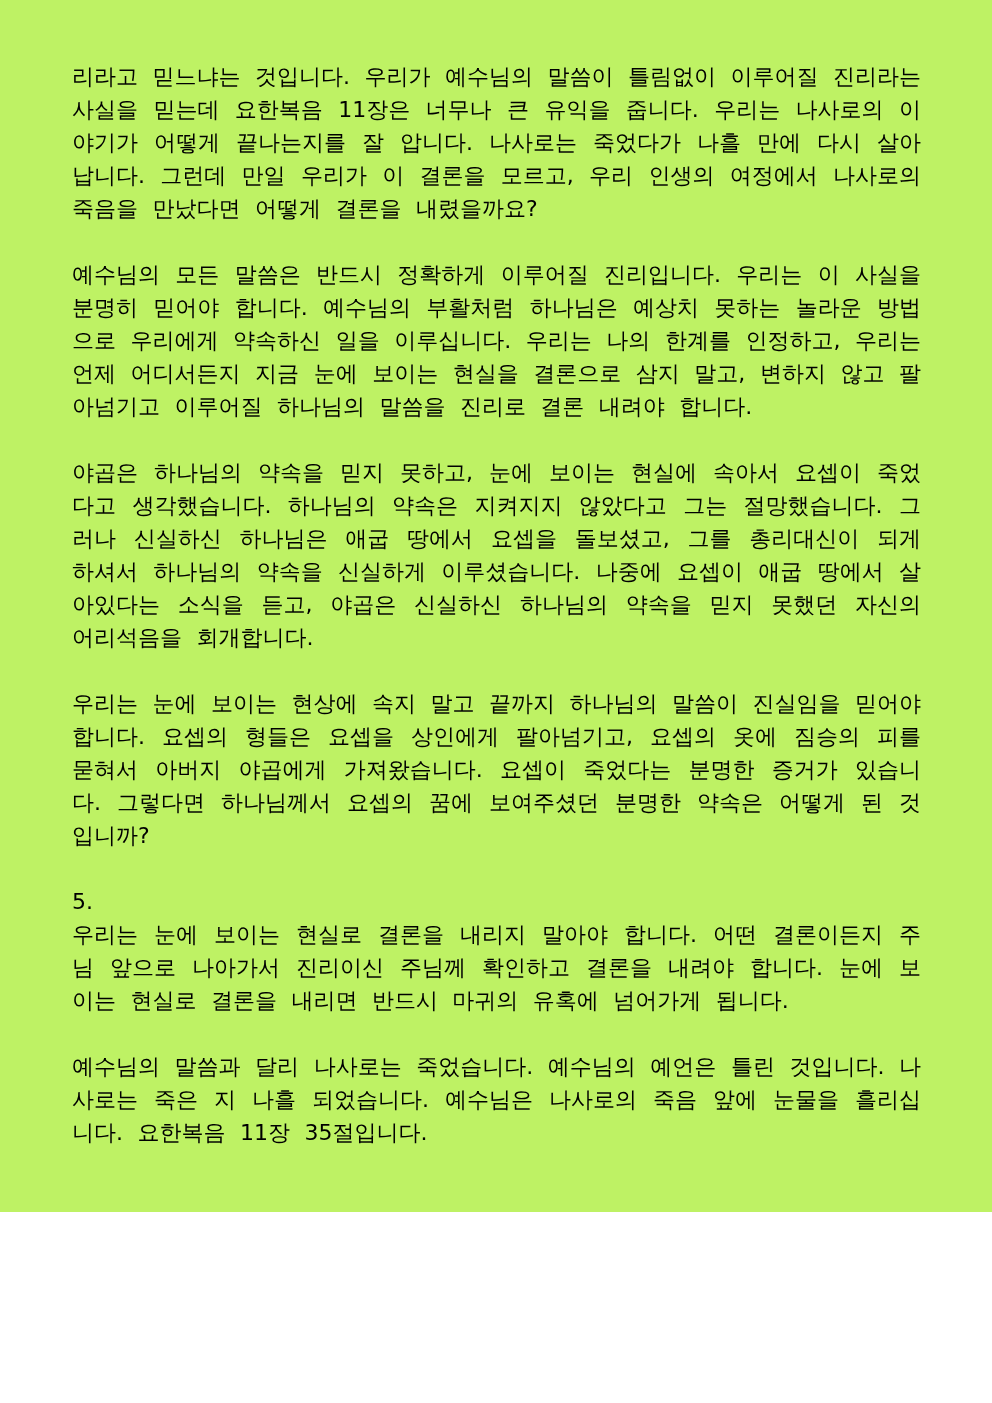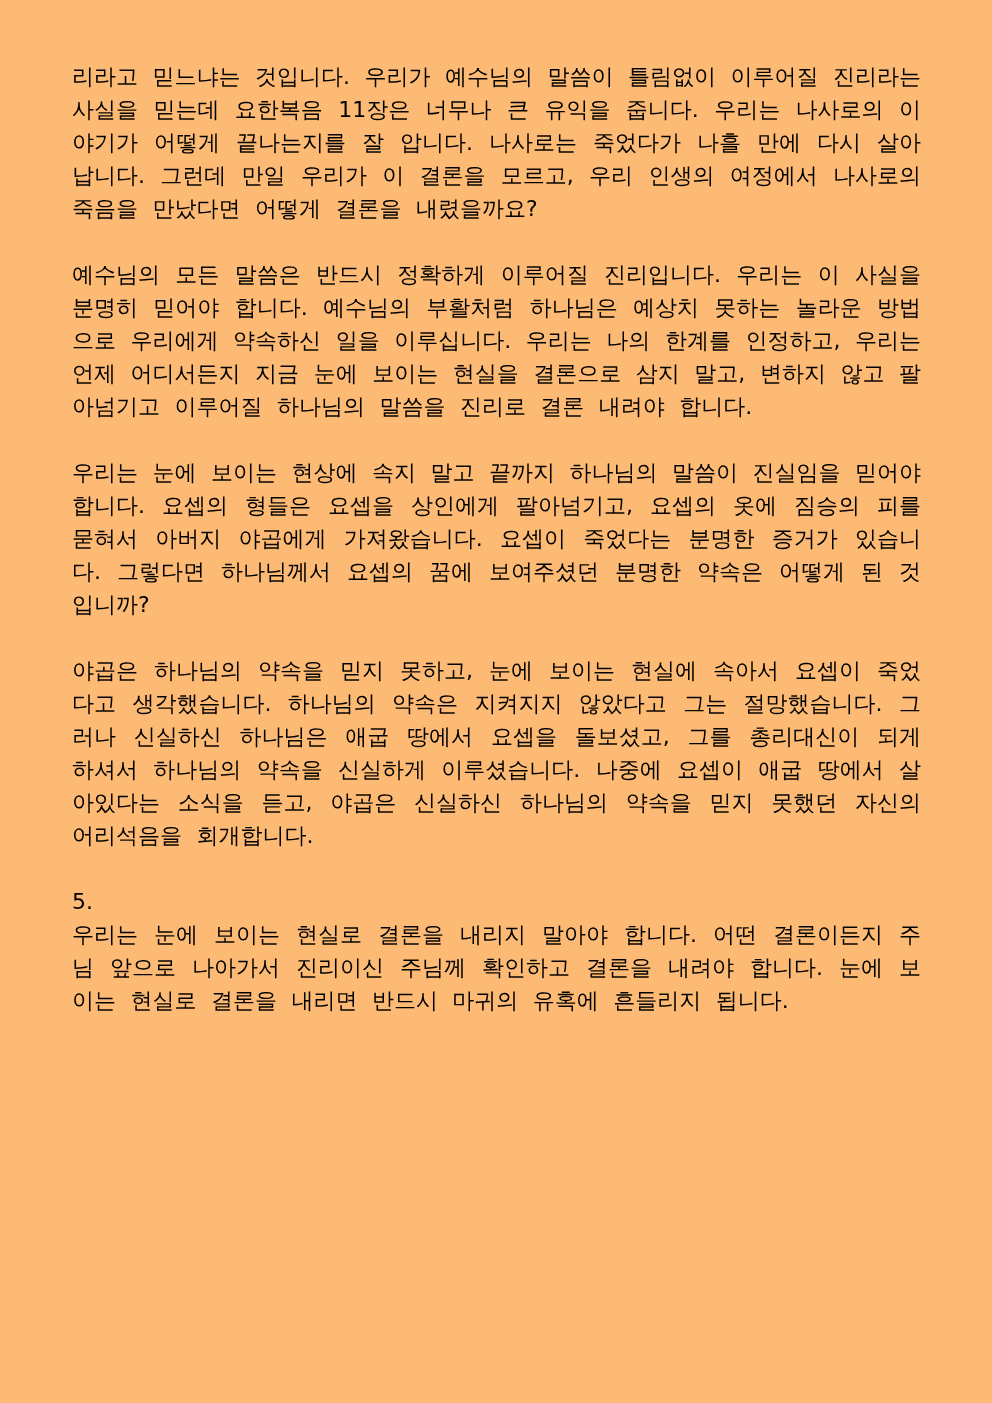--- a/index.html
+++ b/index.html
@@ -11,23 +11,23 @@
     width: 992px;
     height: 1403px;
     color: #000000;
     font-family: "DejaVu Sans", "Liberation Sans", sans-serif;
     position: relative;
     overflow: hidden;
   }
   .page {
     box-sizing: border-box;
     width: 992px;
-    height: 1403px;
+    height: 1212px;
     padding: 60px 71px 18px 72px;
-    background: #fdba74;
+    background: #bef264;
   }
   .para {
     margin: 0 0 33px 0;
     font-size: 22px;
     line-height: 33px;
     text-align: justify;
     text-align-last: left;
     word-spacing: 0.34em;
     white-space: normal;
   }
@@ -44,22 +44,23 @@
 </head>
 <body>
 
 <div class="page">
 
   <p class="para">리라고 믿느냐는 것입니다. 우리가 예수님의 말씀이 틀림없이 이루어질 진리라는 사실을 믿는데 요한복음 11장은 너무나 큰 유익을 줍니다. 우리는 나사로의 이야기가 어떻게 끝나는지를 잘 압니다. 나사로는 죽었다가 나흘 만에 다시 살아납니다. 그런데 만일 우리가 이 결론을 모르고, 우리 인생의 여정에서 나사로의 죽음을 만났다면 어떻게 결론을 내렸을까요?</p>
 
 
   <p class="para">예수님의 모든 말씀은 반드시 정확하게 이루어질 진리입니다. 우리는 이 사실을 분명히 믿어야 합니다. 예수님의 부활처럼 하나님은 예상치 못하는 놀라운 방법으로 우리에게 약속하신 일을 이루십니다. 우리는 나의 한계를 인정하고, 우리는 언제 어디서든지 지금 눈에 보이는 현실을 결론으로 삼지 말고, 변하지 않고 팔아넘기고 이루어질 하나님의 말씀을 진리로 결론 내려야 합니다.</p>
 
+  <p class="para">야곱은 하나님의 약속을 믿지 못하고, 눈에 보이는 현실에 속아서 요셉이 죽었다고 생각했습니다. 하나님의 약속은 지켜지지 않았다고 그는 절망했습니다. 그러나 신실하신 하나님은 애굽 땅에서 요셉을 돌보셨고, 그를 총리대신이 되게 하셔서 하나님의 약속을 신실하게 이루셨습니다. 나중에 요셉이 애굽 땅에서 살아있다는 소식을 듣고, 야곱은 신실하신 하나님의 약속을 믿지 못했던 자신의 어리석음을 회개합니다.</p>
+
   <p class="para">우리는 눈에 보이는 현상에 속지 말고 끝까지 하나님의 말씀이 진실임을 믿어야 합니다. 요셉의 형들은 요셉을 상인에게 팔아넘기고, 요셉의 옷에 짐승의 피를 묻혀서 아버지 야곱에게 가져왔습니다. 요셉이 죽었다는 분명한 증거가 있습니다. 그렇다면 하나님께서 요셉의 꿈에 보여주셨던 분명한 약속은 어떻게 된 것입니까?</p>
-
-  <p class="para">야곱은 하나님의 약속을 믿지 못하고, 눈에 보이는 현실에 속아서 요셉이 죽었다고 생각했습니다. 하나님의 약속은 지켜지지 않았다고 그는 절망했습니다. 그러나 신실하신 하나님은 애굽 땅에서 요셉을 돌보셨고, 그를 총리대신이 되게 하셔서 하나님의 약속을 신실하게 이루셨습니다. 나중에 요셉이 애굽 땅에서 살아있다는 소식을 듣고, 야곱은 신실하신 하나님의 약속을 믿지 못했던 자신의 어리석음을 회개합니다.</p>
 
   <p class="section-label">5.</p>
 
-  <p class="para after-section">우리는 눈에 보이는 현실로 결론을 내리지 말아야 합니다. 어떤 결론이든지 주님 앞으로 나아가서 진리이신 주님께 확인하고 결론을 내려야 합니다. 눈에 보이는 현실로 결론을 내리면 반드시 마귀의 유혹에 흔들리지 됩니다.</p>
+  <p class="para after-section">우리는 눈에 보이는 현실로 결론을 내리지 말아야 합니다. 어떤 결론이든지 주님 앞으로 나아가서 진리이신 주님께 확인하고 결론을 내려야 합니다. 눈에 보이는 현실로 결론을 내리면 반드시 마귀의 유혹에 넘어가게 됩니다.</p>
 
+  <p class="para">예수님의 말씀과 달리 나사로는 죽었습니다. 예수님의 예언은 틀린 것입니다. 나사로는 죽은 지 나흘 되었습니다. 예수님은 나사로의 죽음 앞에 눈물을 흘리십니다. 요한복음 11장 35절입니다.</p>
 
 </div>
 
 </body></html>

